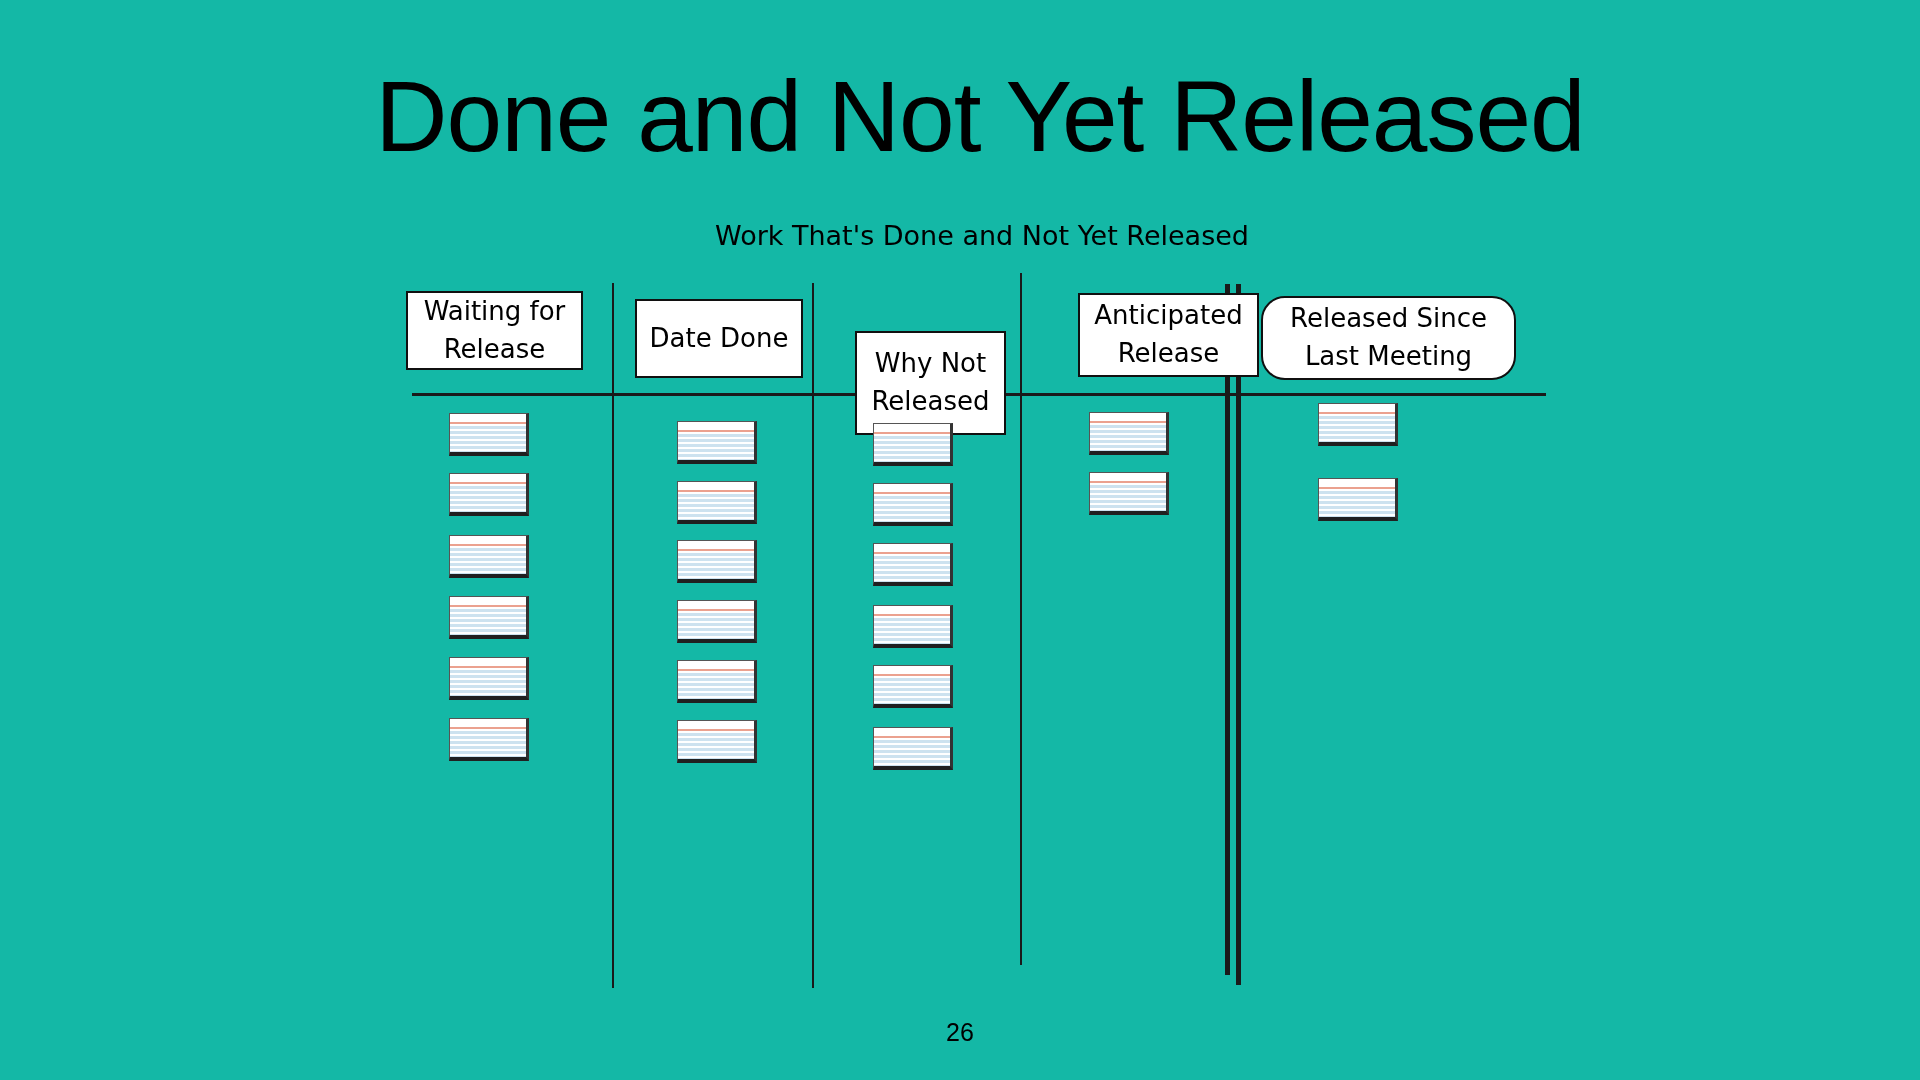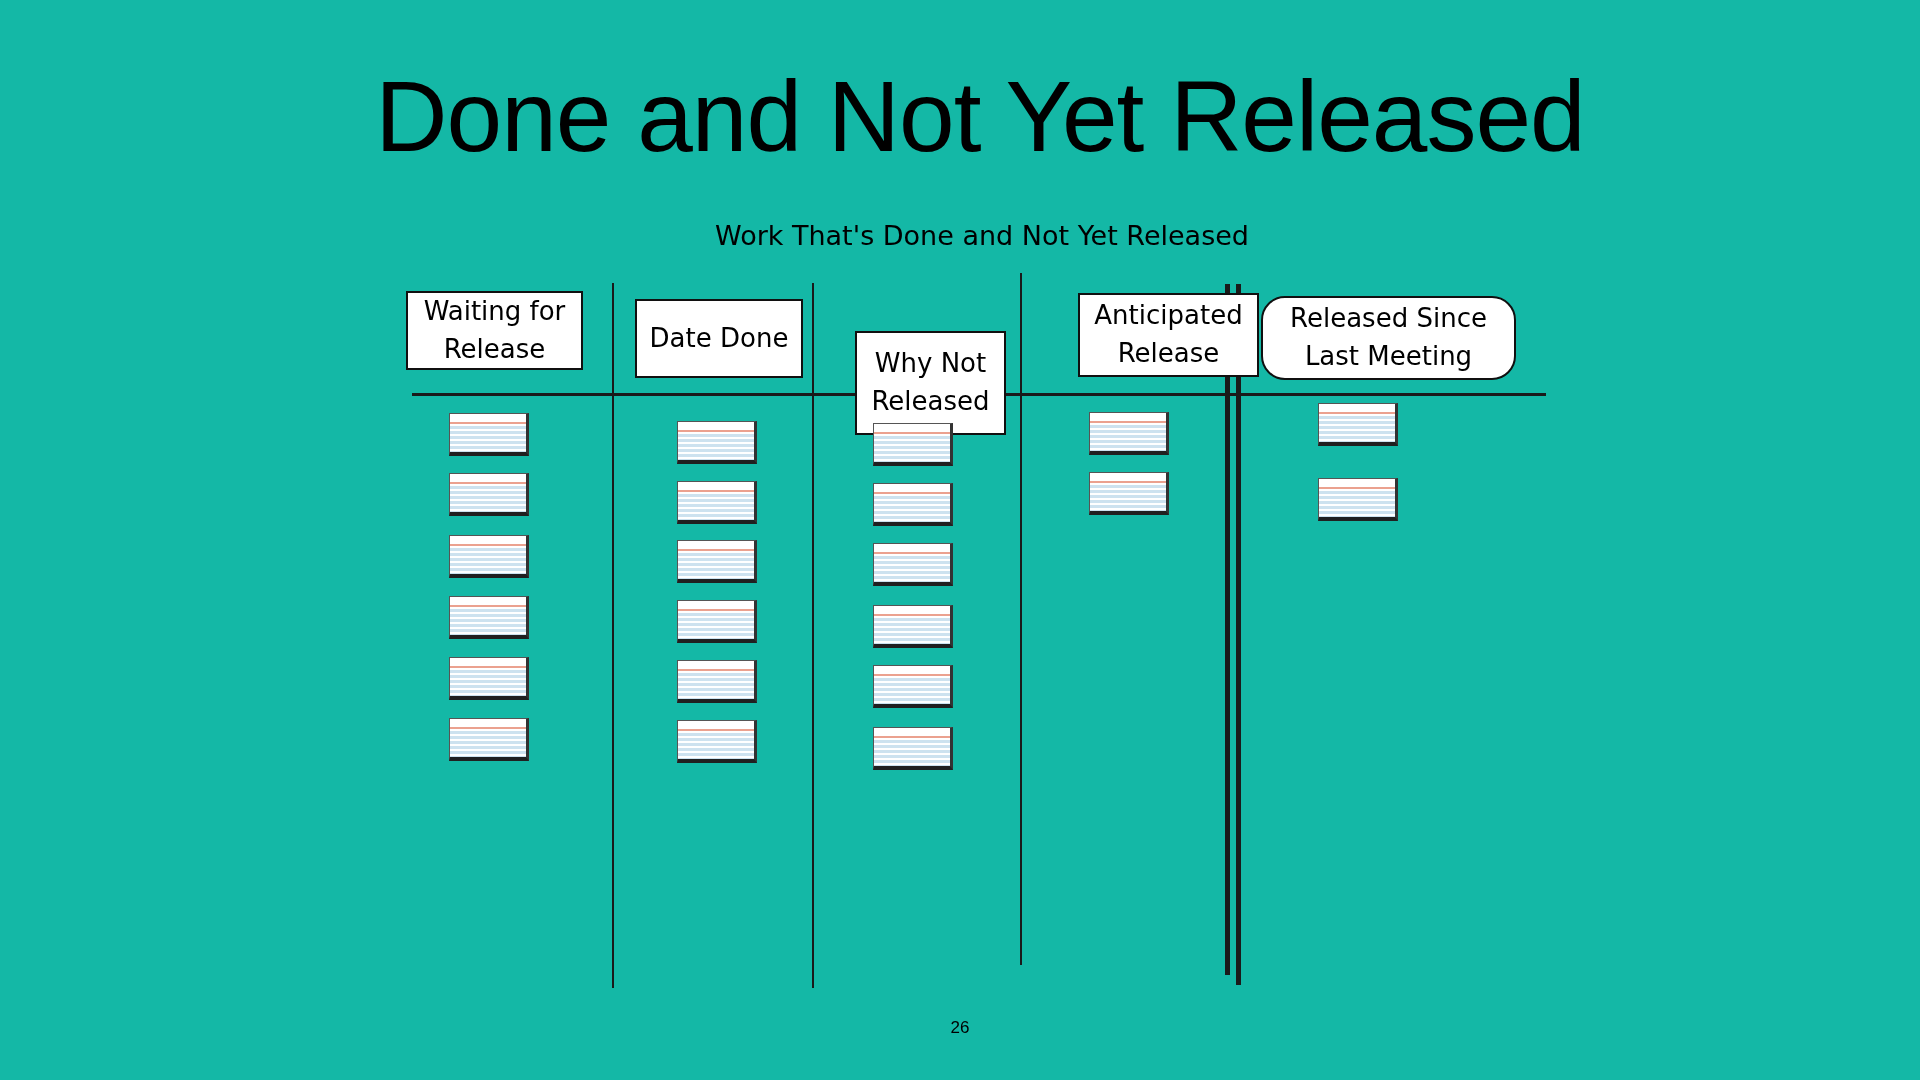--- a/index.html
+++ b/index.html
@@ -19,21 +19,21 @@
               font-family:"DejaVu Sans",sans-serif;font-size:26px;line-height:1.45;padding:2px 6px;}
 
   .card{position:absolute;box-sizing:content-box;background-color:#ffffff;
         border-top:1px solid #555;border-left:1px solid #555;
         border-right:3px solid #333;border-bottom:4px solid #202020;
         background-image:
           linear-gradient(to bottom,#ffffff 0px,#ffffff 8px,rgba(0,0,0,0) 8px),
           linear-gradient(to bottom,rgba(0,0,0,0) 8px,#eba18f 8px,#eba18f 10px,rgba(0,0,0,0) 10px),
           repeating-linear-gradient(to bottom,#ffffff 0px,#ffffff 2px,#cde2ef 2px,#cde2ef 5px);}
 
-  #page-number{position:absolute;top:1018px;left:960px;transform:translateX(-50%);font-size:17px;}
+  #page-number{position:absolute;top:1018px;left:960px;transform:translateX(-50%);font-size:25px;}
   #copyright{position:absolute;top:1017px;right:62px;font-size:25px;}
 </style>
 </head>
 <body>
 
 <div id="slide">
   <div id="title">Done and Not Yet Released</div>
   <div id="subtitle">Work That's Done and Not Yet Released</div>
   <div id="board">
       <div class="line" style="left: 612px; top: 283px; width: 2px; height: 705px;"></div>

